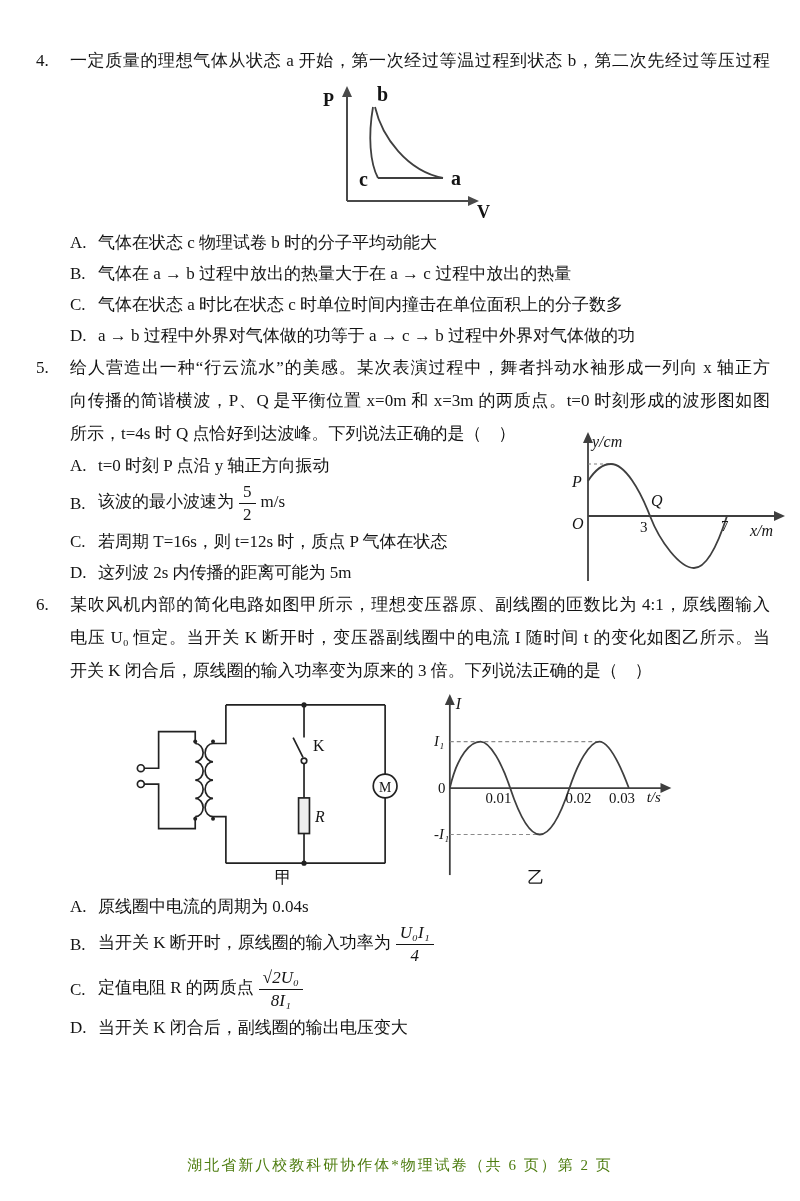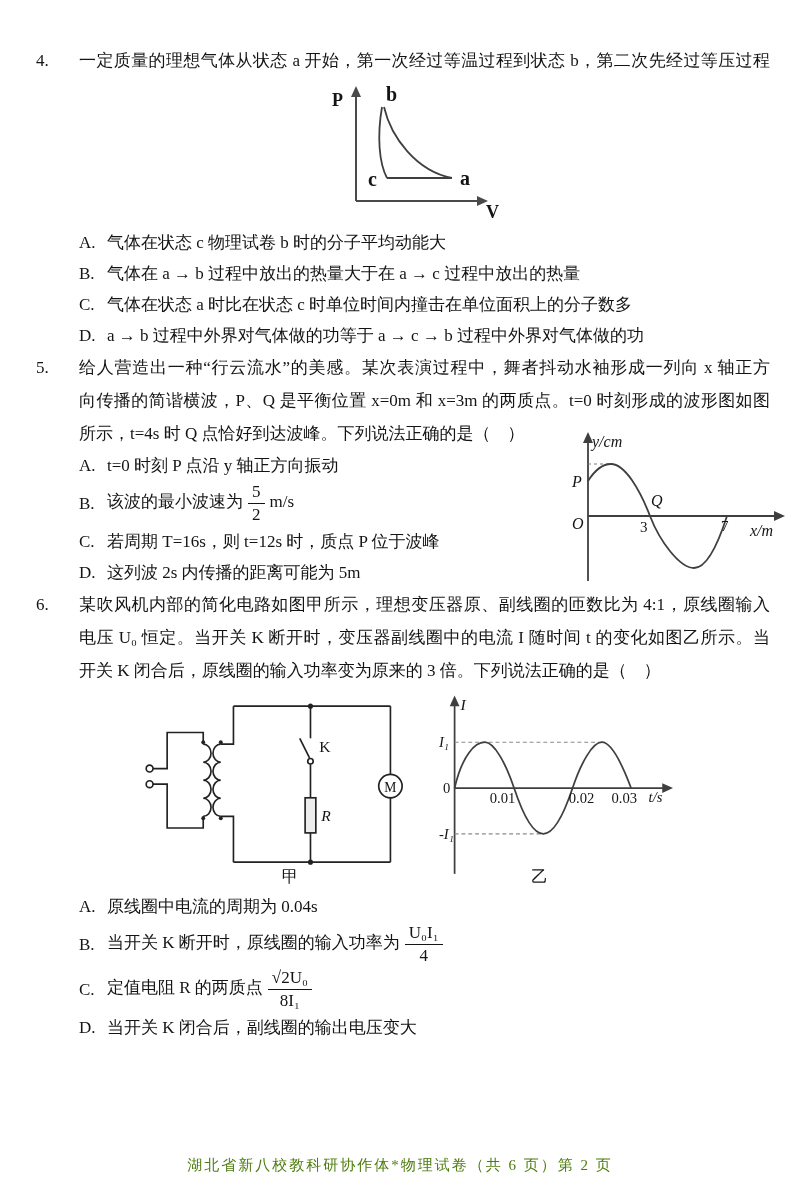--- a/index.html
+++ b/index.html
@@ -9,30 +9,30 @@
     margin:0 auto;
     background:#fff;
     color:#141414;
     font-family:"Liberation Serif","DejaVu Serif",serif;
     font-size:17px;
     overflow:hidden;
   }
   .content{padding-top:44px;}
   .q{display:flex;padding:0 30px 0 36px;position:relative;}
   .q-num{flex:none;width:34px;line-height:33px;}
-  .q-body{flex:1;min-width:0;margin-left:9px;}
+  .q-body{flex:1;min-width:0;}
   .ln{line-height:33px;text-align:justify;text-align-last:justify;white-space:nowrap;overflow:hidden;}
   .ln.endline{text-align-last:left;}
   .opt{display:flex;line-height:31px;align-items:center;}
   .opt-label{flex:none;width:28px;}
   .opt-text{white-space:nowrap;}
   .frac{display:inline-flex;flex-direction:column;text-align:center;vertical-align:middle;margin:0 5px;}
   .frac .num{display:block;border-bottom:1px solid #141414;padding:0 4px;line-height:22px;}
   .frac .den{display:block;line-height:22px;padding:0 4px;}
-  .frac.vars{}
+  .frac.vars{font-style:italic;}
   .pv-fig{display:block;margin:4px 0 4px 215px;}
   .wave-fig{position:absolute;top:78px;right:6px;}
   .figs-row{display:flex;align-items:flex-start;margin:4px 0 2px 0;}
   .circuit-fig{margin-left:55px;}
   .it-fig{margin-left:12px;}
   svg text{font-family:"Liberation Serif","DejaVu Serif",serif;fill:#141414;}
   svg .var{font-style:italic;}
   .footer{
     position:absolute;left:0;bottom:26px;width:100%;
     text-align:center;font-size:15px;letter-spacing:2px;color:#4d7c0f;
@@ -102,21 +102,21 @@
           <span class="opt-label">B.</span>
           <span class="opt-text">
             <span>该波的最小波速为</span><span class="frac">
                 <span class="num">5</span>
                 <span class="den">2</span>
               </span><span>m/s</span>
           </span>
         </div>
         <div class="opt">
           <span class="opt-label">C.</span>
-          <span class="opt-text">若周期 T=16s，则 t=12s 时，质点 P 位于波峰</span>
+          <span class="opt-text">若周期 T=16s，则 t=12s 时，质点 P 气体在状态</span>
         </div>
         <div class="opt">
           <span class="opt-label">D.</span>
           <span class="opt-text">这列波 2s 内传播的距离可能为 5m</span>
         </div>
       </div>
 
       <svg class="wave-fig" width="235" height="160" viewBox="0 0 235 160">
         <g stroke="#3f3f3f" stroke-width="1.8" fill="none">
           <line x1="29" y1="10" x2="29" y2="152"></line>

